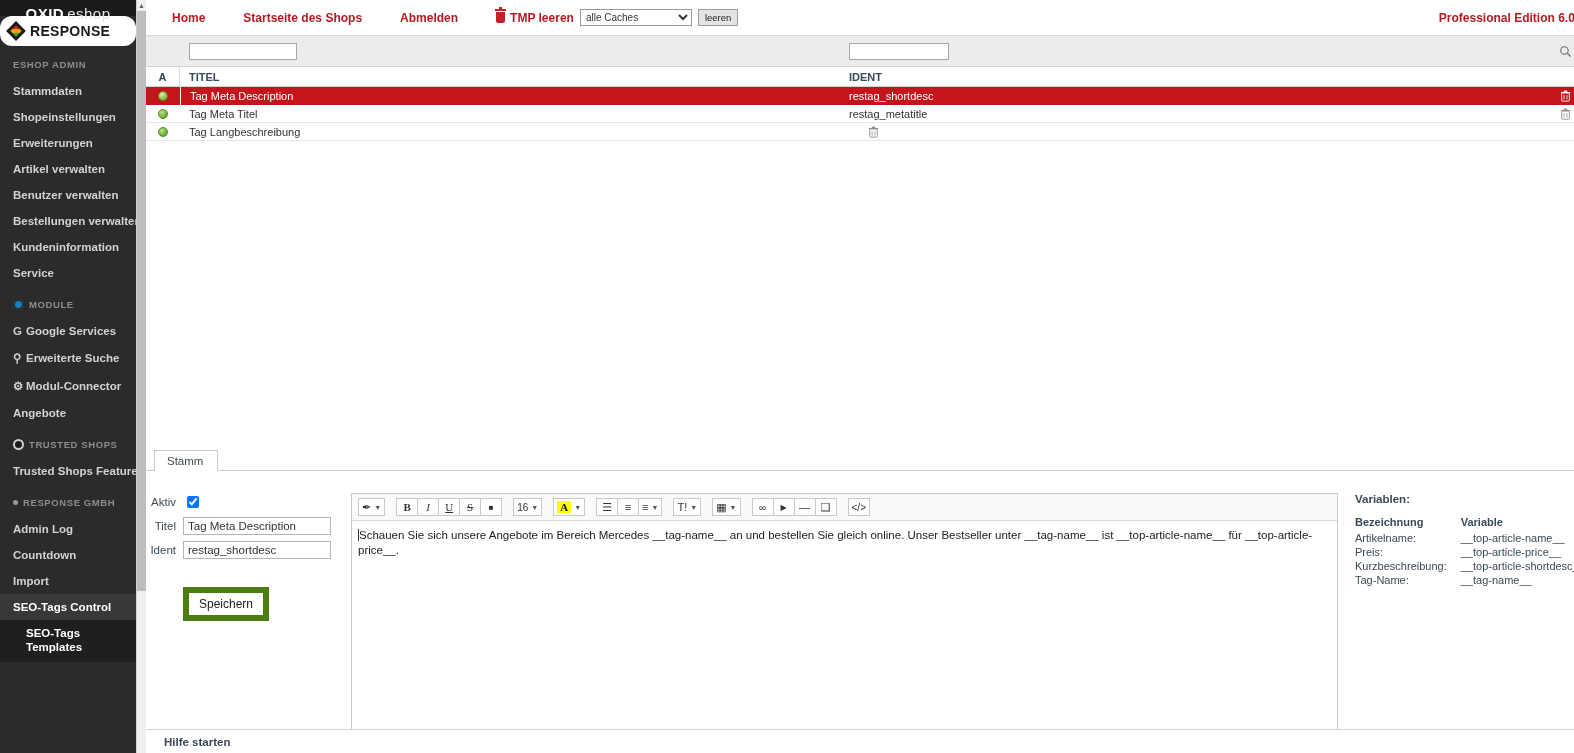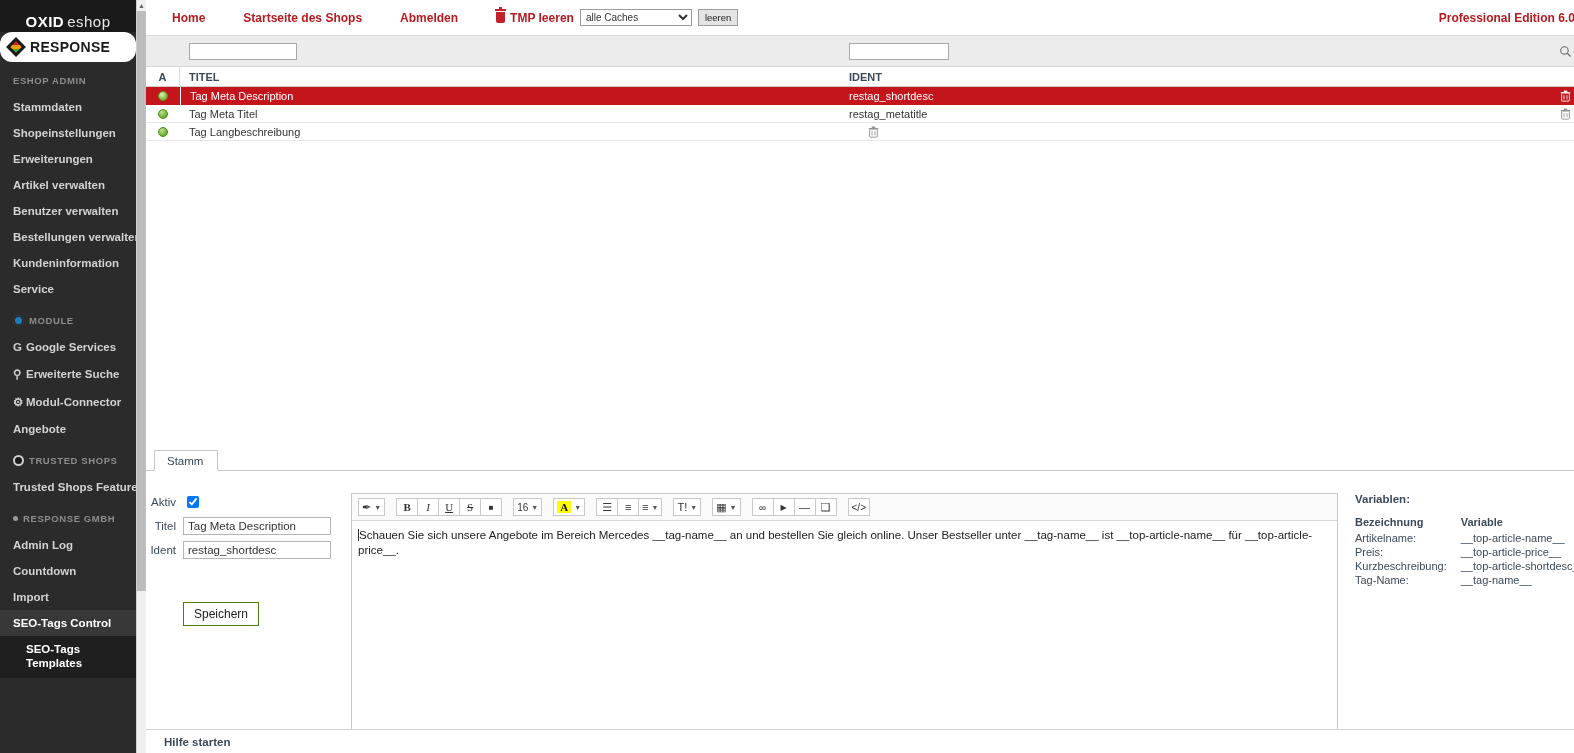--- a/index.html
+++ b/index.html
@@ -16,21 +16,21 @@
 
   
   .sidebar {
     width: 136px; height: 753px;
     background: #2b2b2b;
     flex: 0 0 136px;
     position: relative;
     overflow: hidden;
   }
   .logo-oxid {
-    height: 32px;
+    height: 16px;
     background: #1a1a1a;
     display: flex; align-items: center; justify-content: center;
     padding-top: 11px;
   }
   .logo-oxid .o { color: #fff; font-weight: bold; font-size: 15px; letter-spacing: 0.5px; }
   .logo-oxid .e { color: #e6e6e6; font-weight: 300; font-size: 15px; letter-spacing: 0.5px; margin-left: 3px;}
   .logo-response {
     height: 30px; background: #fff;
     display: flex; align-items: center; padding-left: 9px; border-radius: 12px;
   }
@@ -186,23 +186,23 @@
   .formcol { width: 205px; flex: 0 0 205px; }
   .frow { display: flex; align-items: center; margin-bottom: 6px; }
   .flabel { width: 30px; flex: 0 0 30px; text-align: right; font-size: 11.5px; color: #3b4a59; margin-right: 7px; }
   .finput {
     width: 148px; height: 18px; border: 1px solid #b5b5b5; background: #fff;
     font-family: "Liberation Sans", sans-serif; font-size: 11.5px; color: #333;
     padding: 0 4px;
   }
   .chk { width: 12px; height: 12px; }
   .btn-save {
-    margin-left: 37px; margin-top: 37px;
+    margin-left: 37px; margin-top: 22px;
     font-family: "Liberation Sans", sans-serif; font-size: 12px;
-    padding: 4px 10px; background: #fff; border: 1px solid #4d7c0f;
+    padding: 4px 10px; background: #fff; border: 6px solid #4d7c0f;
     color: #222; cursor: pointer;
   }
 
   
   .editorcol { flex: 0 0 auto; width: 987px; }
   .editor {
     border: 1px solid #c9c9c9; background: #fff; width: 987px; height: 260px;
     display: flex; flex-direction: column;
   }
   .etoolbar {

